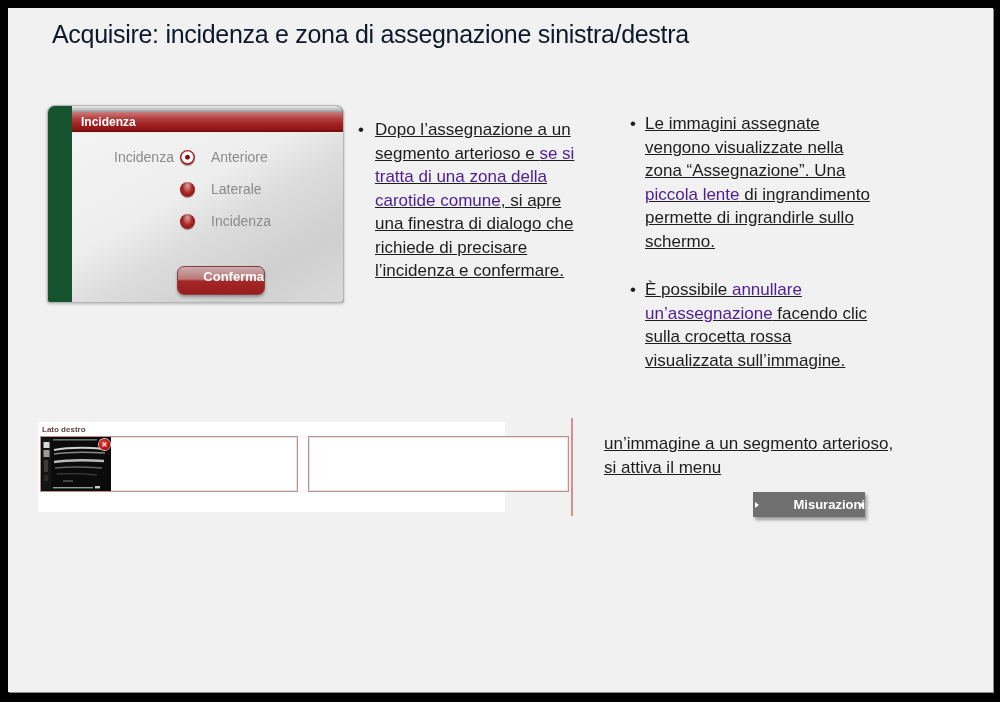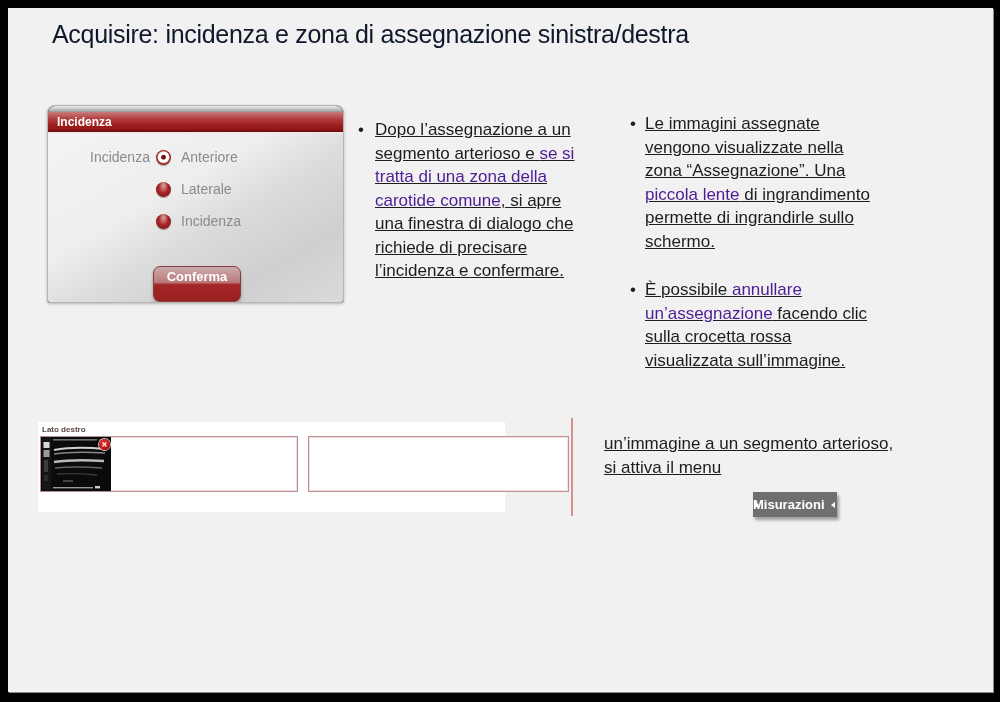--- a/index.html
+++ b/index.html
@@ -21,56 +21,57 @@
     font-size:25px; letter-spacing:-0.3px; color:#0f172a;
     white-space:nowrap;
   }
   .red { color:#4c1d95; }
 
   
   .dialog {
     position:absolute; left:39px; top:97px; width:297px; height:198px;
     border:1px solid #b5b5b5; border-radius:8px 8px 3px 3px;
     overflow:hidden; box-shadow:0 1px 3px rgba(0,0,0,0.25);
-    background:#0f172a;
+    background:#14532d;
+    padding-left:24px;
   }
   .dlg-chrome { height:6px; background:linear-gradient(#ececec, #bcbcbc 60%, #979797); }
   .dlg-titlebar {
     height:20px; padding-left:9px;
     background:linear-gradient(#c87d7d 0%, #b13b3b 40%, #9c1d1d 75%, #901616 100%);
     border-bottom:2px solid #7a0e0e;
     color:#fff; font-weight:bold; font-size:12px; line-height:20px;
   }
   .dlg-body {
     position:relative; height:170px;
     background:linear-gradient(150deg, #f3f3f3 0%, #eeeeee 38%, #dcdcdc 55%, #cfcfcf 78%, #dadada 100%);
     border-top:1px solid #e8e8e8;
   }
   .dlg-field-label {
     position:absolute; left:42px; top:16px;
     font-size:14px; color:#8b8b8b;
   }
-  .radio-row { position:absolute; left:108px; display:flex; align-items:flex-end; gap:10px; }
+  .radio-row { position:absolute; left:108px; display:flex; align-items:flex-end; gap:16px; }
   .radio-dot {
     width:15px; height:15px; border-radius:50%;
     background:
       radial-gradient(ellipse at 50% 22%, rgba(255,255,255,0.55) 0%, rgba(255,255,255,0) 45%),
       radial-gradient(circle at 50% 45%, #b33434 25%, #8e1616 70%, #6f0a0a 100%);
     box-shadow:0 1px 1px rgba(0,0,0,0.35);
   }
   .radio-dot.selected {
     background:
       radial-gradient(circle at 50% 48%, #7a0d0d 0%, #7a0d0d 18%, #ffffff 26%, #ffffff 48%, #a32222 60%, #7a0d0d 100%);
   }
   .radio-label { font-size:14px; color:#8b8b8b; }
   .confirm-btn {
-    position:absolute; left:105px; top:133px; width:88px; height:36px;
+    position:absolute; left:105px; top:133px; width:88px; height:29px;
     border:1px solid #8d3a3a; border-radius:7px;
     background:linear-gradient(#c9adad 0%, #bb7878 45%, #a42626 52%, #9a1f1f 100%);
-    color:#fff; font-weight:bold; font-size:13px; text-align:center; line-height:20px;
+    color:#fff; font-weight:bold; font-size:13px; text-align:right; line-height:20px;
     box-shadow:0 2px 3px rgba(0,0,0,0.3); cursor:pointer;
   }
 
   
   .bullet-block { position:absolute; font-size:17px; line-height:23.5px; }
   .bullet-marker { position:absolute; left:-17px; top:0; }
   .tl { white-space:nowrap;text-decoration:underline; }
 
   
   .assign-panel {
@@ -100,23 +101,23 @@
   }
   .panel-divider {
     position:absolute; left:533px; top:-4px; width:2px; height:98px;
     background:#d98f8f;
   }
 
   
   .bottom-text { position:absolute; left:596px; top:424px; width:360px; font-size:17px; line-height:24px; }
   .after-lines { position:absolute; left:0; top:99px; }
   .measure-btn {
-    position:absolute; left:149px; top:60px; width:84px; height:25px;
+    position:absolute; left:149px; top:60px; width:112px; height:25px;
     background:#6f6f6f; color:#fff; font-weight:bold; font-size:13px;
-    text-align:left; line-height:25px;
+    text-align:right; line-height:25px;
     box-shadow:2px 3px 3px rgba(0,0,0,0.35);
     cursor:pointer;
   }
   .measure-btn::before {
     content:""; position:absolute; left:2px; top:50%; transform:translateY(-50%);
     border-left:4px solid #fff; border-top:3px solid transparent; border-bottom:3px solid transparent;
   }
   .measure-btn::after {
     content:""; position:absolute; right:2px; top:50%; transform:translateY(-50%);
     border-right:4px solid #fff; border-top:3px solid transparent; border-bottom:3px solid transparent;

